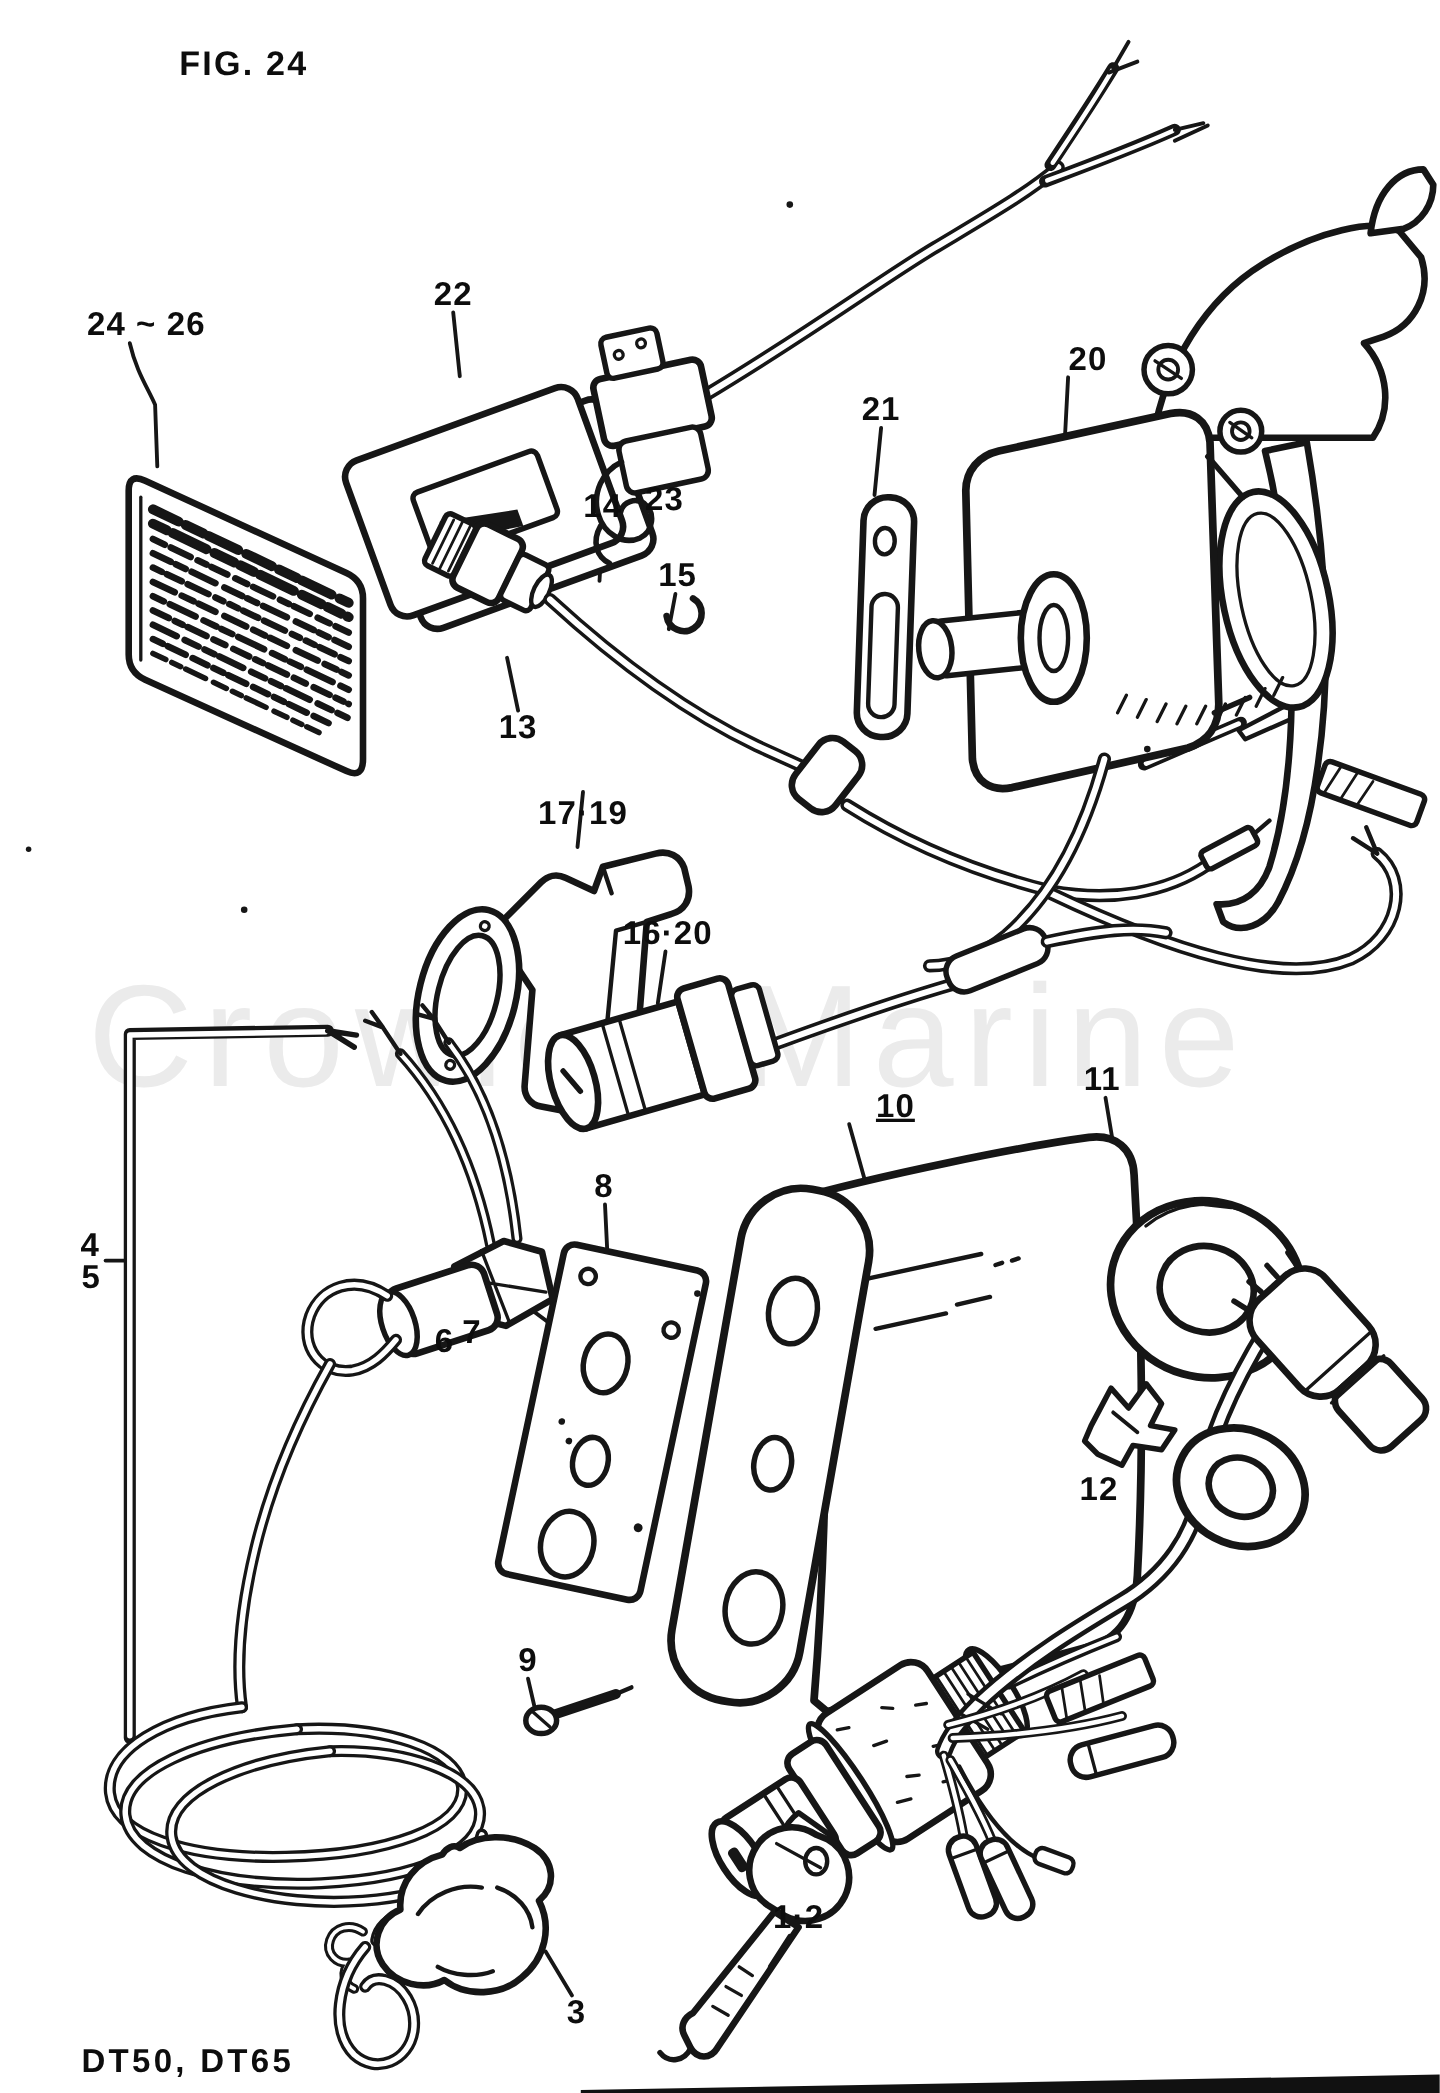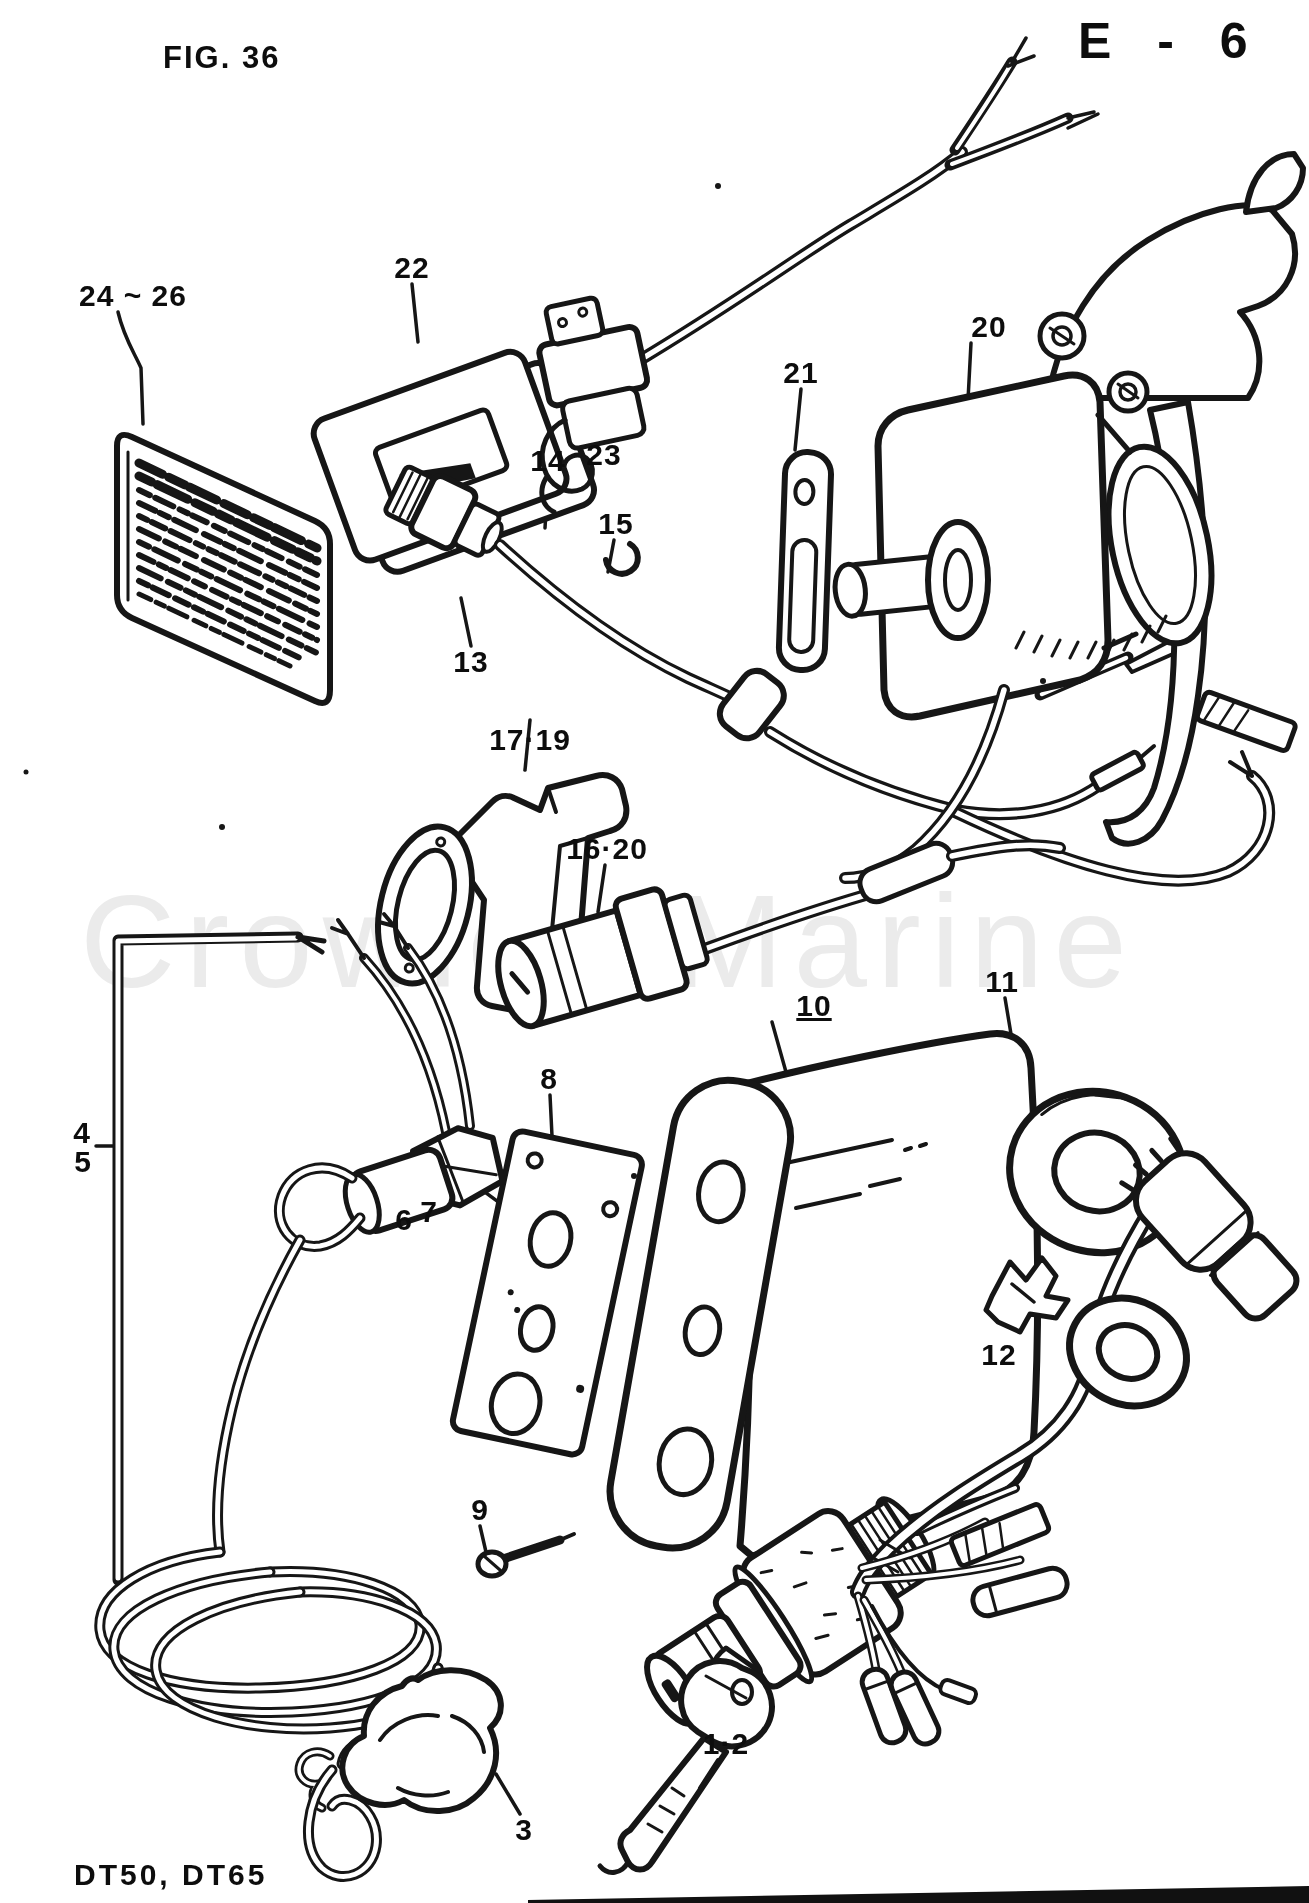--- a/index.html
+++ b/index.html
@@ -364,22 +364,21 @@
         <circle cx="222" cy="827" r="3"></circle>
         <circle cx="1043" cy="681" r="3"></circle>
         <circle cx="26" cy="772" r="2.5"></circle>
         <circle cx="634" cy="1176" r="3"></circle>
       </g>
 
       <path d="M528,1900 L1309,1886 L1309,1903 L528,1903 Z" fill="#111" stroke="none"></path>
     </g>
   </svg>
 
-  <div class="fig-label">FIG. 36</div>
-  <div class="page-code">E - 6</div>
+  <div class="fig-label">FIG. 24</div>
 
   <div class="labels-layer">
       <div class="part-label" style="left: 412px; top: 268px;">22</div>
       <div class="part-label" style="left: 604px; top: 455px; text-align: center;">23</div>
       <div class="part-label" style="left: 133px; top: 296px;">24 ~ 26</div>
       <div class="part-label" style="left: 548px; top: 461px;">14</div>
       <div class="part-label" style="left: 616px; top: 524px;">15</div>
       <div class="part-label" style="left: 471px; top: 662px;">13</div>
       <div class="part-label" style="left: 801px; top: 373px;">21</div>
       <div class="part-label" style="left: 971px; top: 327px; margin-left: 18px;">20</div>

